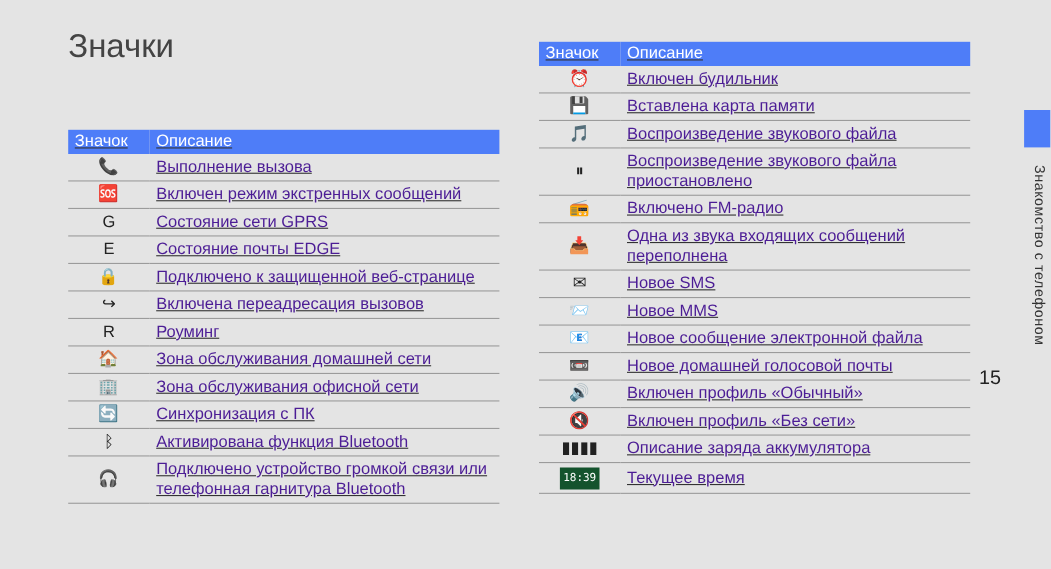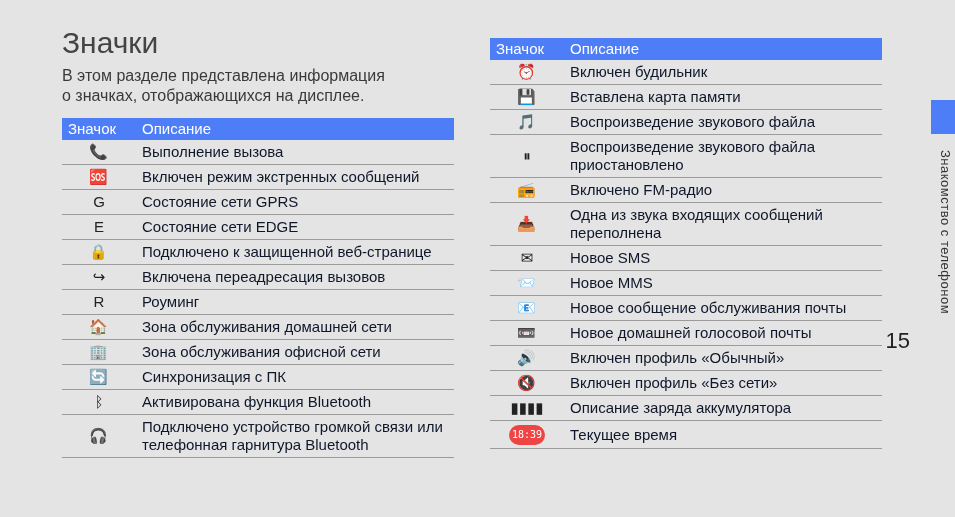--- a/index.html
+++ b/index.html
@@ -31,20 +31,21 @@
     left: 62px;
     top: 66px;
     width: 400px;
     font-size: 16px;
     line-height: 20px;
     color: #3a3a3a;
   }
   .col {
     position: absolute;
     width: 392px;
+    text-decoration: underline;
   }
   .col-left  { left: 62px;  top: 118px; }
   .col-right { left: 490px; top: 38px;  }
 
   table.icontbl {
     border-collapse: collapse;
     width: 100%;
   }
   table.icontbl th {
     background: #4e7df8;
@@ -61,21 +62,21 @@
     vertical-align: middle;
     font-size: 15px;
     line-height: 18px;
   }
   table.icontbl td.ico {
     width: 62px;
     text-align: center;
     color: #333;
   }
   table.icontbl td.desc {
-    color: #0f172a;
+    color: #4c1d95;
   }
   .iconbox {
     display: inline-flex;
     align-items: center;
     justify-content: center;
     gap: 2px;
     font-size: 15px;
     line-height: 1;
     color: #222;
   }
@@ -96,40 +97,39 @@
     font-size: 13px;
     color: #333;
     writing-mode: vertical-rl;
     text-orientation: mixed;
     letter-spacing: 0.5px;
   }
   .pagenum {
     position: absolute;
     right: 45px;
     bottom: 22px;
-    font-size: 22px;
+    font-size: 18px;
     color: #222;
   }
   .timebox {
     display: inline-block;
-    background: #ef4444;
+    background: #14532d;
     color: #fff;
     font-size: 10px;
     padding: 1px 3px;
-    border-radius: 10px;
+    border-radius: 0;
     font-family: monospace;
   }
 </style>
 </head>
 <body>
 
 <div class="page">
 
   <div class="title">Значки</div>
-  <div class="intro">В этом разделе представлена информация о&nbsp;значках, отображающихся на дисплее.</div>
 
   <div class="col col-left">
     <table class="icontbl">
       <thead>
         <tr>
           <th class="col-ico">Значок</th>
           <th>Описание</th>
         </tr>
       </thead>
       <tbody id="tbody-left">
@@ -140,21 +140,21 @@
           <tr>
             <td class="ico"><span class="iconbox">🆘</span></td>
             <td class="desc">Включен режим экстренных сообщений</td>
           </tr>
           <tr>
             <td class="ico"><span class="iconbox">G</span></td>
             <td class="desc">Состояние сети GPRS</td>
           </tr>
           <tr>
             <td class="ico"><span class="iconbox">E</span></td>
-            <td class="desc">Состояние сети EDGE</td>
+            <td class="desc">Состояние почты EDGE</td>
           </tr>
           <tr>
             <td class="ico"><span class="iconbox">🔒</span></td>
             <td class="desc">Подключено к защищенной веб-странице</td>
           </tr>
           <tr>
             <td class="ico"><span class="iconbox">↪</span></td>
             <td class="desc">Включена переадресация вызовов</td>
           </tr>
           <tr>
@@ -221,21 +221,21 @@
           <tr>
             <td class="ico"><span class="iconbox">✉</span></td>
             <td class="desc">Новое SMS</td>
           </tr>
           <tr>
             <td class="ico"><span class="iconbox">📨</span></td>
             <td class="desc">Новое MMS</td>
           </tr>
           <tr>
             <td class="ico"><span class="iconbox">📧</span></td>
-            <td class="desc">Новое сообщение обслуживания почты</td>
+            <td class="desc">Новое сообщение электронной файла</td>
           </tr>
           <tr>
             <td class="ico"><span class="iconbox">📼</span></td>
             <td class="desc">Новое домашней голосовой почты</td>
           </tr>
           <tr>
             <td class="ico"><span class="iconbox">🔊</span></td>
             <td class="desc">Включен профиль «Обычный»</td>
           </tr>
           <tr>

